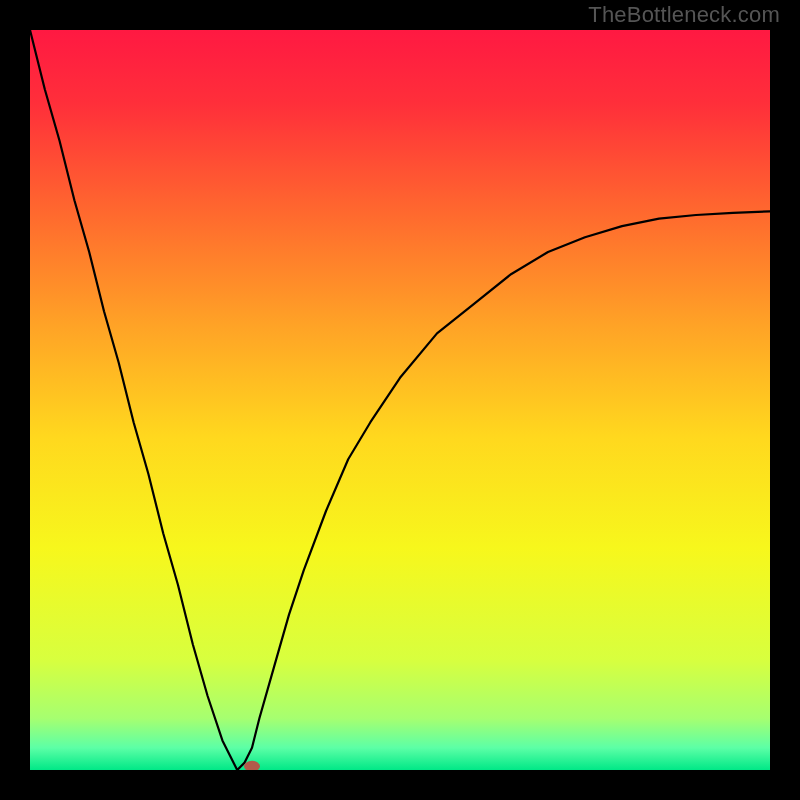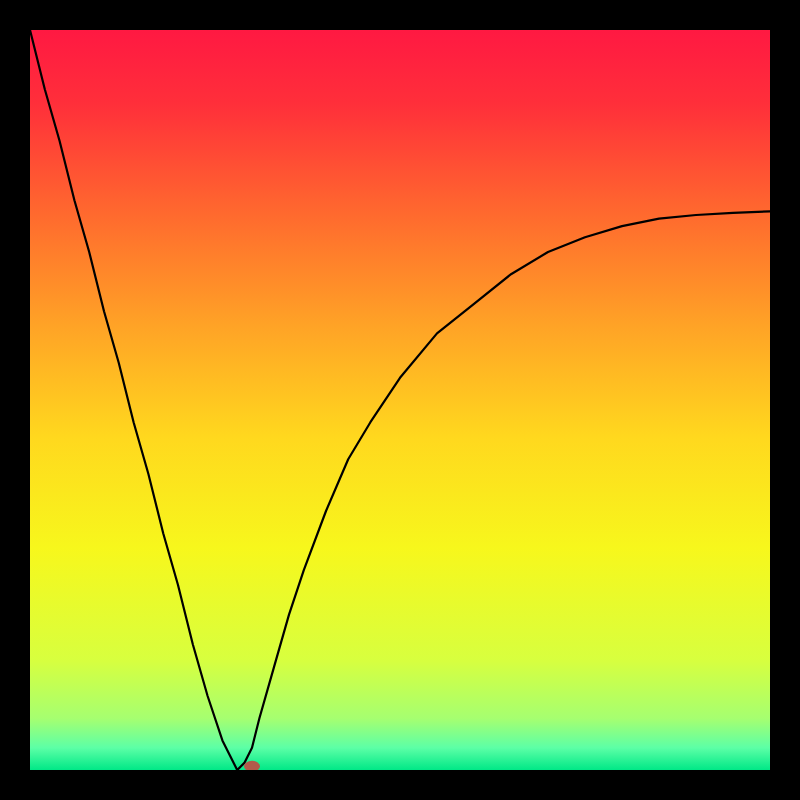--- a/index.html
+++ b/index.html
@@ -37,20 +37,21 @@
     inset: 0;
     width: 100%;
     height: 100%;
     display: block;
   }
 </style>
 </head>
 <body>
 
 <div class="frame">
+  <div class="attribution">TheBottleneck.com</div>
 
   <div class="plot-wrap">
     <svg class="plot" viewBox="0 0 740 740" preserveAspectRatio="none">
       <defs>
         <linearGradient id="bg-grad" x1="0" y1="0" x2="0" y2="1">
             <stop offset="0.0%" stop-color="#ff1942"></stop>
             <stop offset="10.0%" stop-color="#ff2f3a"></stop>
             <stop offset="25.0%" stop-color="#ff6a2e"></stop>
             <stop offset="40.0%" stop-color="#ffa326"></stop>
             <stop offset="55.0%" stop-color="#ffd81e"></stop>

